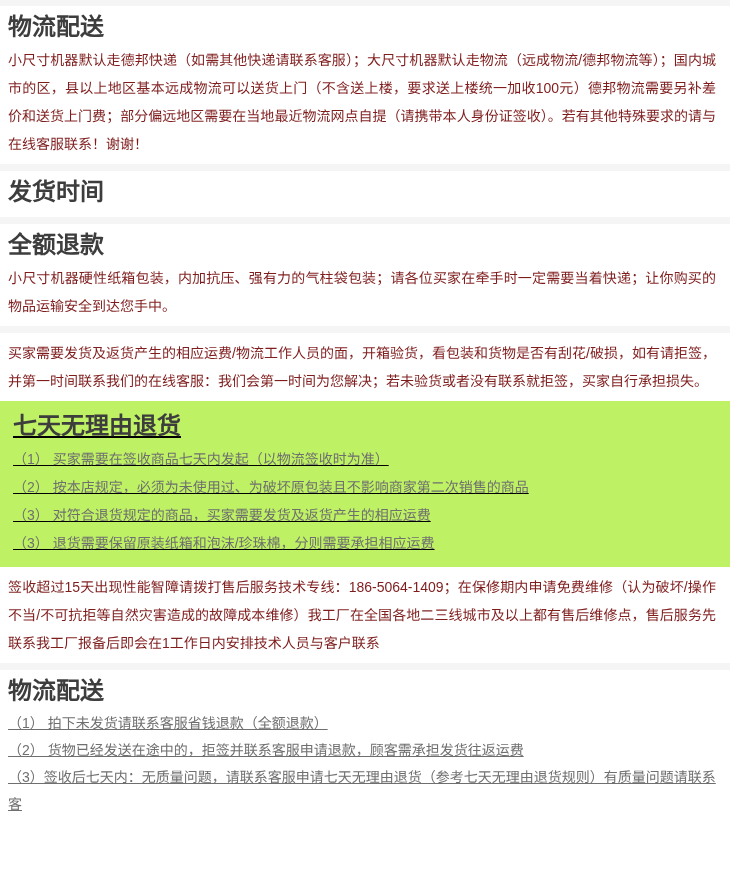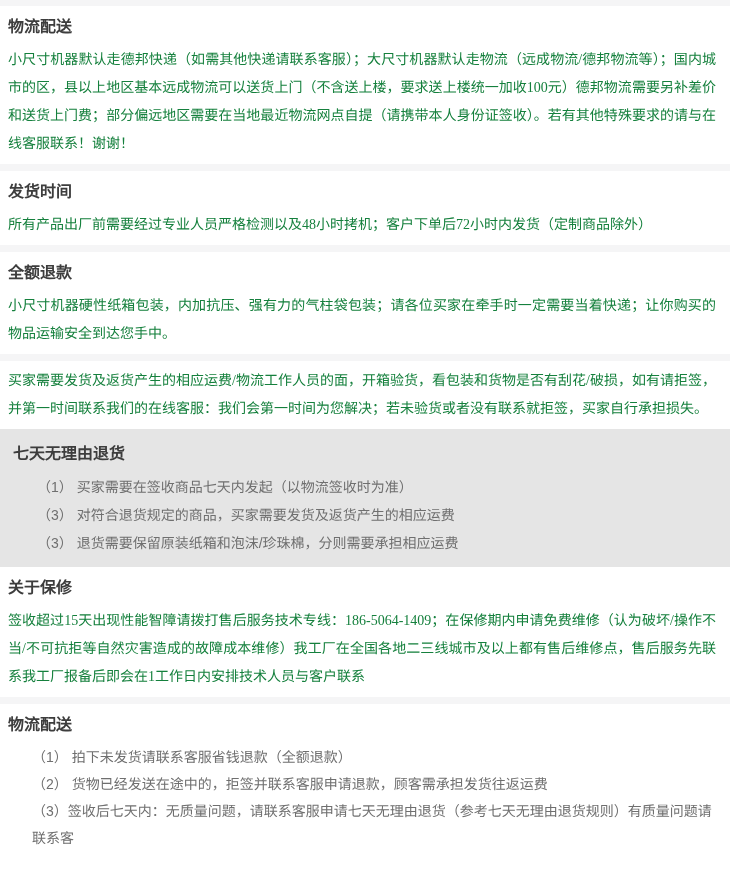--- a/index.html
+++ b/index.html
@@ -17,96 +17,95 @@
     background: #f5f5f6;
   }
   .divider.top {
     height: 6px;
   }
   .sec {
     background: #ffffff;
     padding: 6px 14px 6px 8px;
   }
   .sec-title {
-    font-size: 16px;
+    font-size: 24px;
     line-height: 26px;
     font-weight: 700;
     color: #3d3d3d;
     margin: 2px 0 6px 0;
   }
   .sec-body {
     font-size: 14px;
     line-height: 28px;
-    color: #15803d;
+    color: #7f1d1d;
     text-align: justify;
-    font-family: Liberation Serif, serif;
   }
   .list {
     font-size: 14px;
     color: #6f6f6f;
-    margin-left: 24px;
   }
   .list-item {
     line-height: 28px;
     white-space: nowrap;
     overflow: hidden;
   }
   .sec-gray {
-    background: #e5e5e5;
+    background: #bef264;
     padding: 10px 12px 10px 13px;
+    text-decoration: underline;
   }
   .sec-gray .list-item {
     line-height: 28px;
   }
   .sec-returns .list-item {
     line-height: 27px;
     white-space: normal;
+    text-decoration: underline;
   }
 </style>
 </head>
 <body>
 
 <div class="divider top"></div>
 
 <section class="sec">
   <div class="sec-title">物流配送</div>
   <div class="sec-body">小尺寸机器默认走德邦快递（如需其他快递请联系客服）；大尺寸机器默认走物流（远成物流/德邦物流等）；国内城市的区，县以上地区基本远成物流可以送货上门（不含送上楼，要求送上楼统一加收100元）德邦物流需要另补差价和送货上门费；部分偏远地区需要在当地最近物流网点自提（请携带本人身份证签收）。若有其他特殊要求的请与在线客服联系！谢谢！</div>
 </section>
 
 <div class="divider"></div>
 
 <section class="sec">
   <div class="sec-title">发货时间</div>
-  <div class="sec-body">所有产品出厂前需要经过专业人员严格检测以及48小时拷机；客户下单后72小时内发货（定制商品除外）</div>
 </section>
 
 <div class="divider"></div>
 
 <section class="sec">
   <div class="sec-title">全额退款</div>
   <div class="sec-body">小尺寸机器硬性纸箱包装，内加抗压、强有力的气柱袋包装；请各位买家在牵手时一定需要当着快递；让你购买的物品运输安全到达您手中。</div>
 </section>
 
 <div class="divider"></div>
 
 <section class="sec">
   <div class="sec-body">买家需要发货及返货产生的相应运费/物流工作人员的面，开箱验货，看包装和货物是否有刮花/破损，如有请拒签，并第一时间联系我们的在线客服：我们会第一时间为您解决；若未验货或者没有联系就拒签，买家自行承担损失。</div>
 </section>
 
 <section class="sec sec-gray">
   <div class="sec-title">七天无理由退货</div>
   <div class="list">
     <div class="list-item">（1） 买家需要在签收商品七天内发起（以物流签收时为准）</div>
+    <div class="list-item">（2） 按本店规定，必须为未使用过、为破坏原包装且不影响商家第二次销售的商品</div>
     <div class="list-item">（3） 对符合退货规定的商品，买家需要发货及返货产生的相应运费</div>
     <div class="list-item">（3） 退货需要保留原装纸箱和泡沫/珍珠棉，分则需要承担相应运费</div>
   </div>
 </section>
 
 <section class="sec">
-  <div class="sec-title">关于保修</div>
   <div class="sec-body">签收超过15天出现性能智障请拨打售后服务技术专线：186-5064-1409；在保修期内申请免费维修（认为破坏/操作不当/不可抗拒等自然灾害造成的故障成本维修）我工厂在全国各地二三线城市及以上都有售后维修点，售后服务先联系我工厂报备后即会在1工作日内安排技术人员与客户联系</div>
 </section>
 
 <div class="divider"></div>
 
 <section class="sec sec-returns">
   <div class="sec-title">物流配送</div>
   <div class="list">
     <div class="list-item">（1） 拍下未发货请联系客服省钱退款（全额退款）</div>
     <div class="list-item">（2） 货物已经发送在途中的，拒签并联系客服申请退款，顾客需承担发货往返运费</div>

